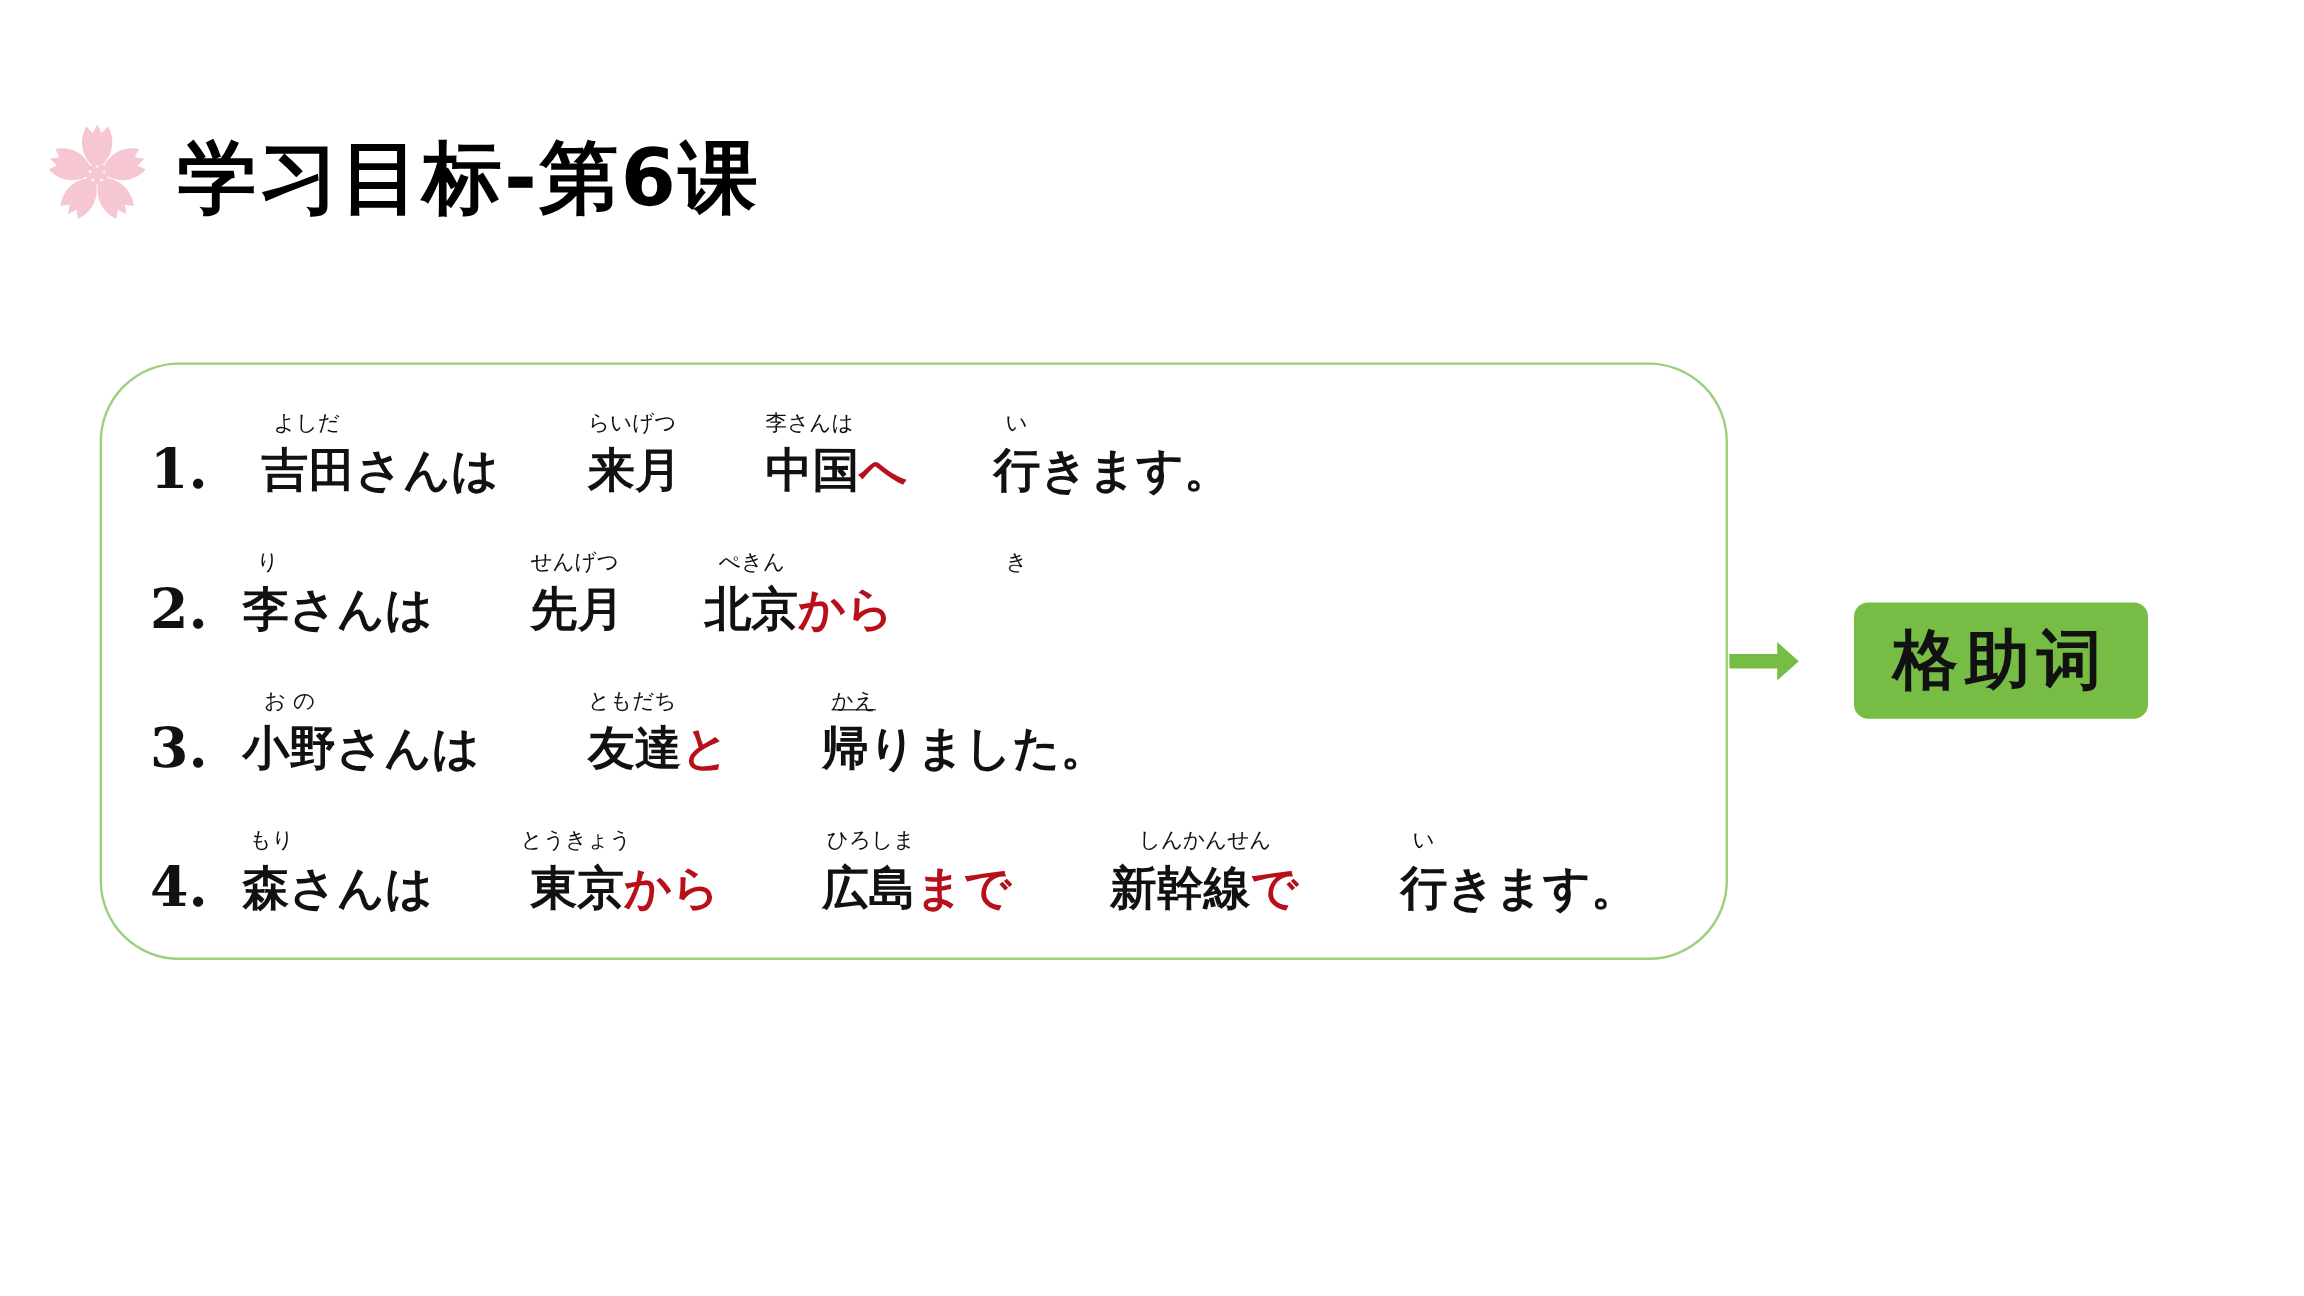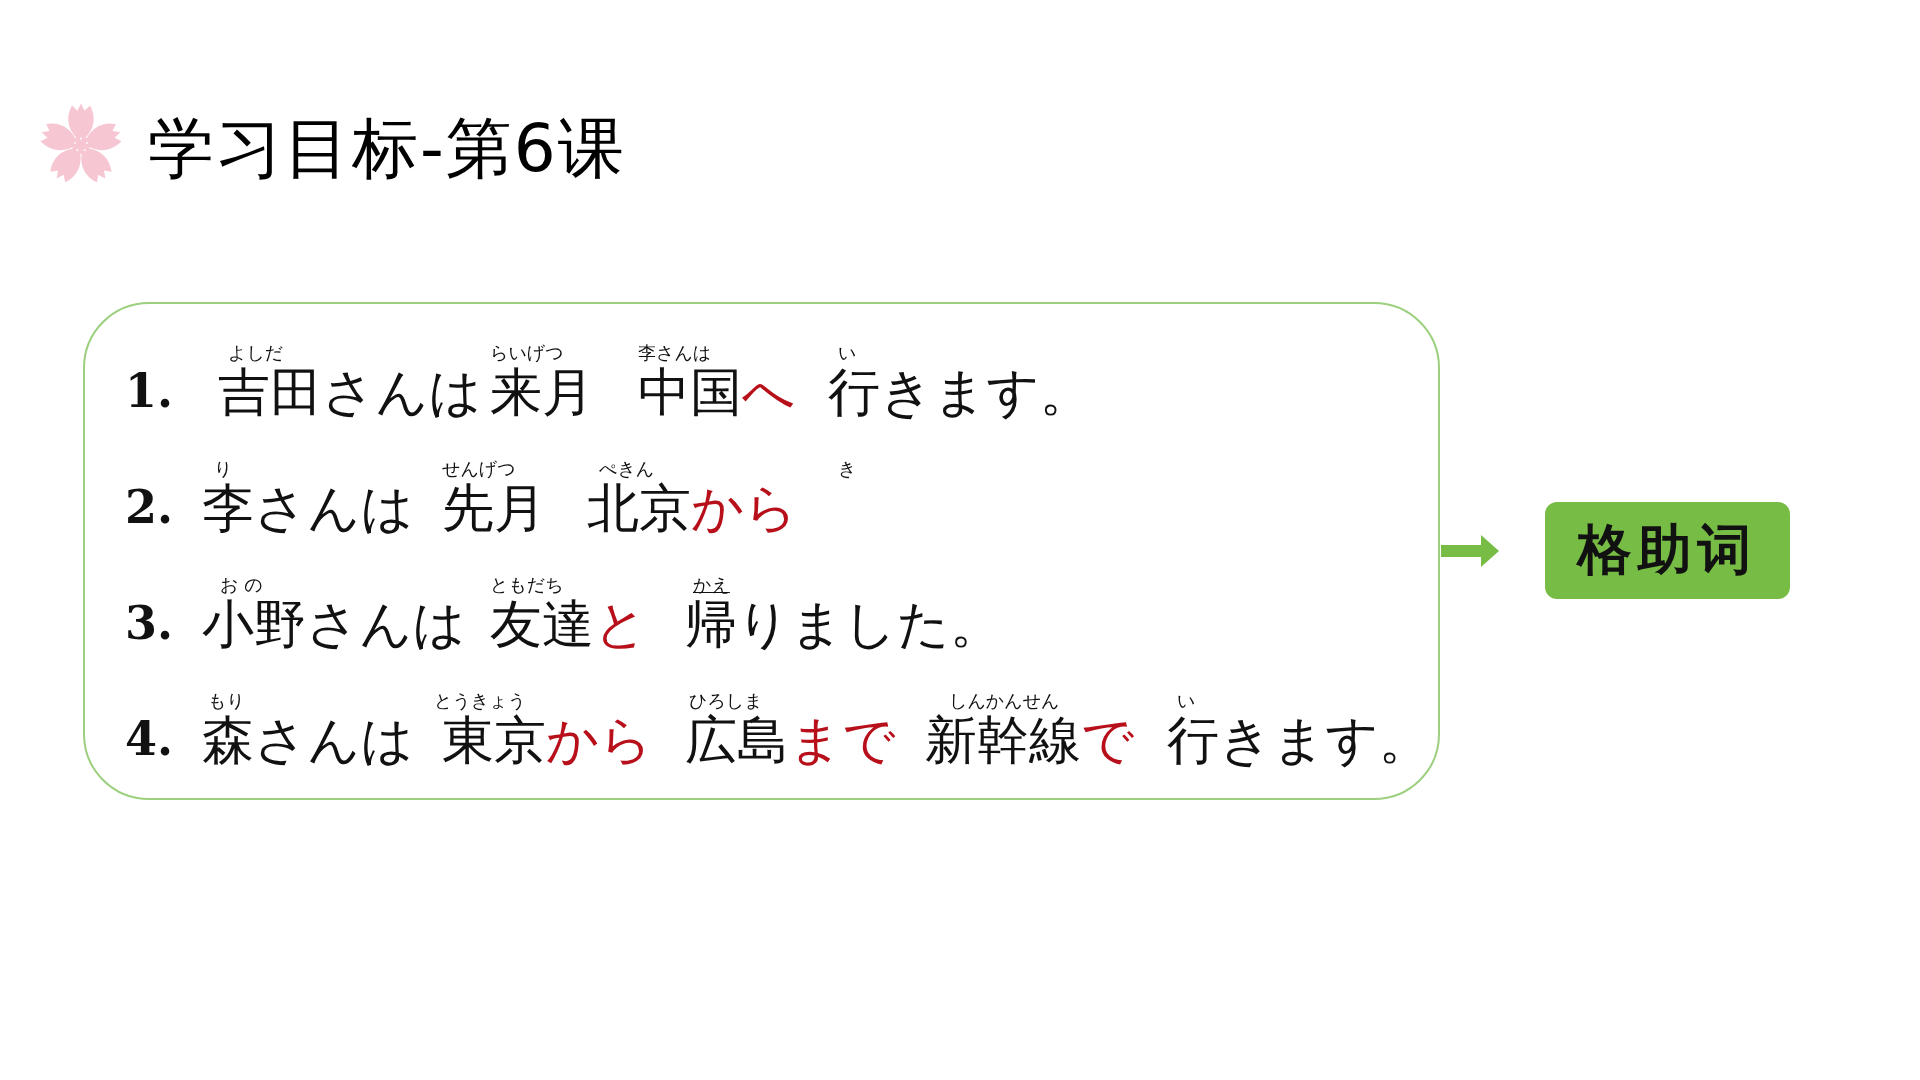--- a/index.html
+++ b/index.html
@@ -1,28 +1,28 @@
 <!DOCTYPE html>
 <html><head>
 <meta charset="utf-8">
 <style>
   html,body{margin:0;padding:0;}
   body{width:1920px;height:1080px;background:#ffffff;position:relative;overflow:hidden;
        font-family:"DejaVu Serif","Liberation Serif",serif;color:#111;}
   .sakura{position:absolute;left:36px;top:100px;width:90px;height:90px;}
   .title{position:absolute;left:148px;top:104px;font-family:"DejaVu Sans","Liberation Sans",sans-serif;
-         font-weight:normal;font-size:66px;line-height:90px;letter-spacing:2px;color:#000;}
+         font-weight:bold;font-size:66px;line-height:90px;letter-spacing:2px;color:#000;}
   .panel{position:absolute;left:83px;top:302px;width:1357px;height:498px;box-sizing:border-box;
          border:2px solid #9ccf7e;border-radius:66px;background:#fff;}
   .line{position:absolute;left:0;height:100px;width:1400px;}
   .num{position:absolute;font-size:46px;font-weight:bold;top:22px;}
   .seg{position:absolute;top:0;}
   .ruby{display:block;font-family:"DejaVu Sans","Liberation Sans",sans-serif;font-size:18px;line-height:22px;
         height:22px;white-space:nowrap;color:#111;}
-  .word{display:block;font-size:52px;line-height:56px;font-weight:normal;white-space:nowrap;}
+  .word{display:block;font-size:39px;line-height:56px;font-weight:bold;white-space:nowrap;}
   .red{color:#b8101a;}
   .arrow{position:absolute;left:1441px;top:535px;width:60px;height:32px;}
   .tag{position:absolute;left:1545px;top:502px;width:245px;height:97px;background:#77bd45;border-radius:12px;
        display:flex;align-items:center;justify-content:center;font-size:54px;font-weight:bold;letter-spacing:6px;color:#111;}
 </style>
 </head>
 <body>
 
 <svg class="sakura" viewBox="-50 -50 100 100">
   <g fill="#f7c6d3">

